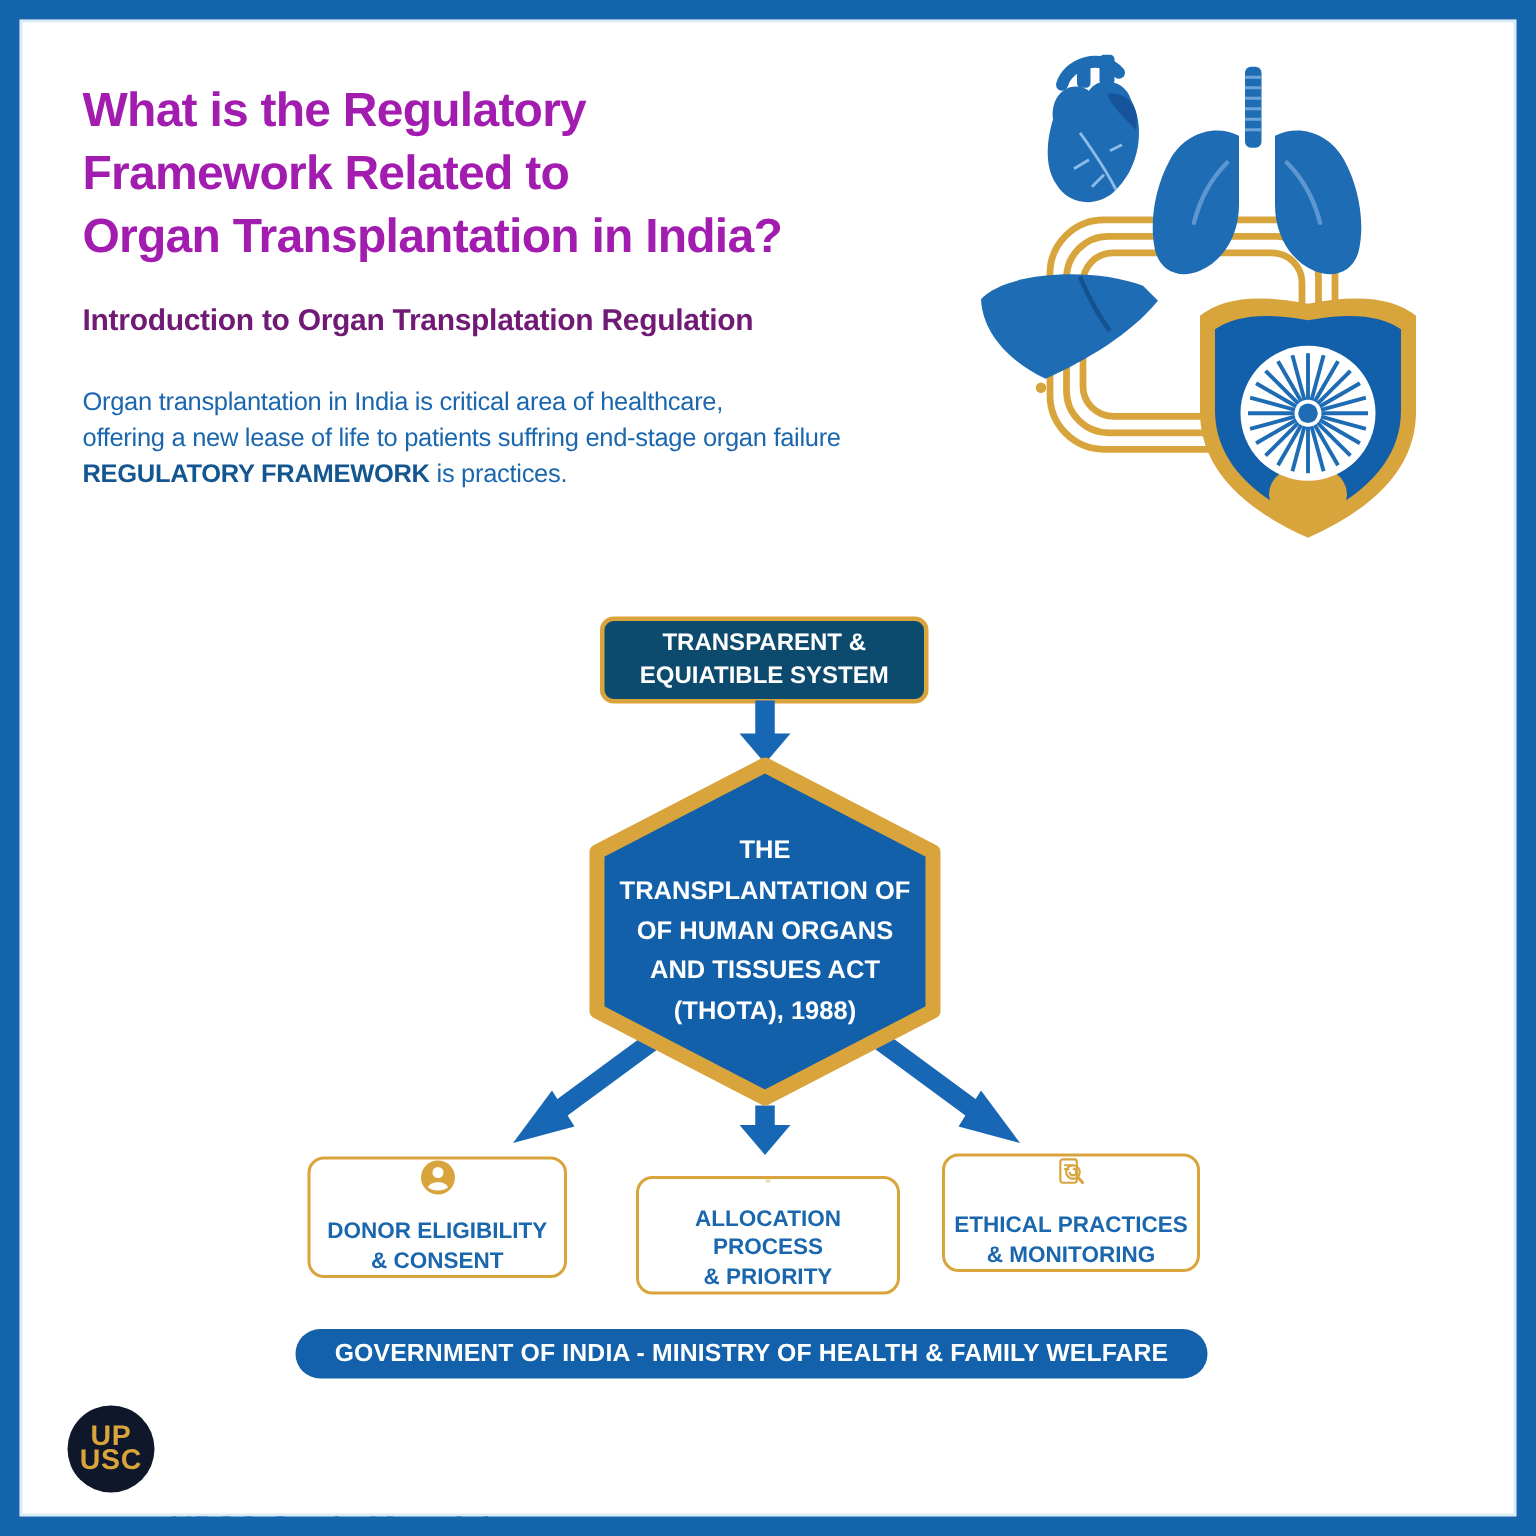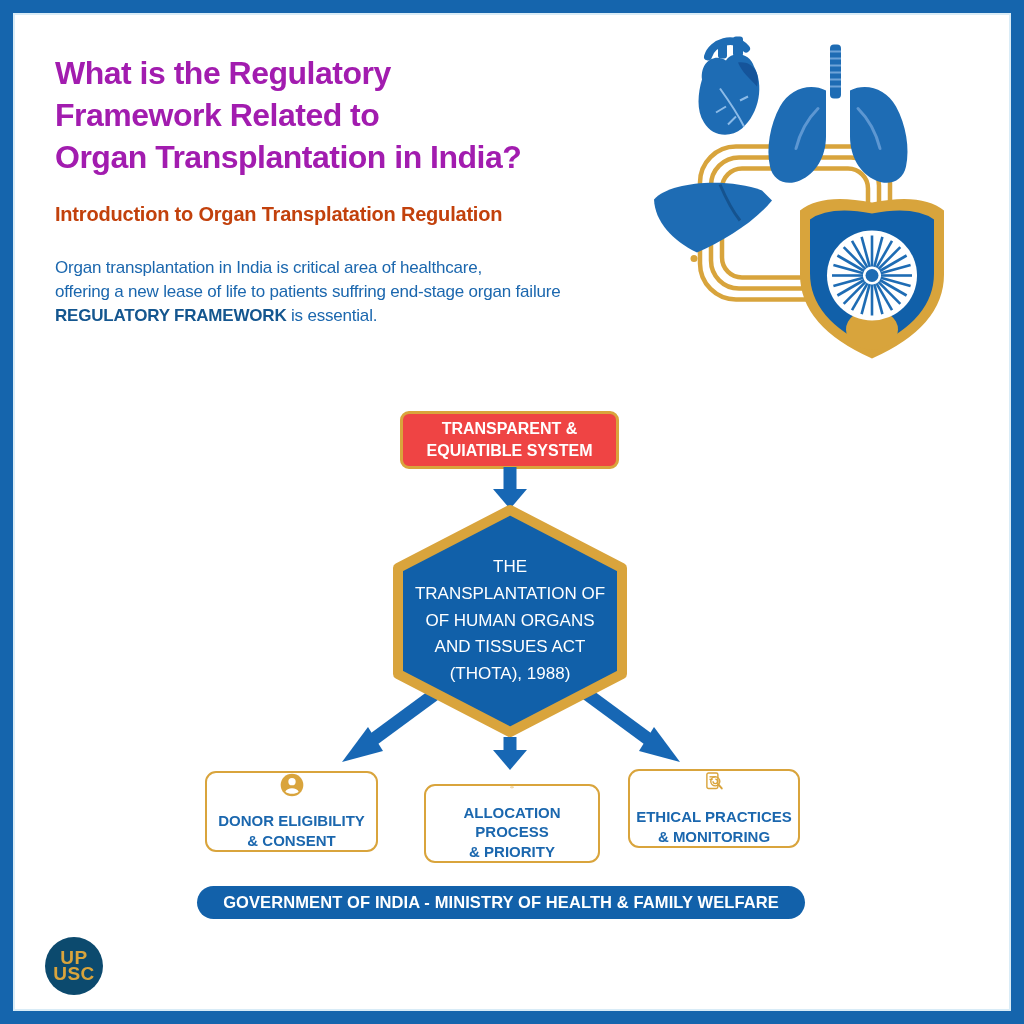--- a/index.html
+++ b/index.html
@@ -11,39 +11,39 @@
   .frame{
     position:absolute;inset:0;border:13px solid #1565ad;
     box-shadow:inset 0 0 0 2px #d9ecf7;pointer-events:none;z-index:50;
   }
   
   .title{
     left:55px;top:52px;width:620px;color:#a21caf;font-weight:700;
     font-size:32px;line-height:1.32;letter-spacing:-0.5px;
   }
   .subtitle{
-    left:55px;top:203px;color:#c2410c;font-weight:700;font-size:20px;letter-spacing:-0.2px;
+    left:55px;top:203px;color:#701a75;font-weight:700;font-size:20px;letter-spacing:-0.2px;
   }
   .intro{
     left:55px;top:256px;width:640px;color:#1b67ae;font-size:17px;line-height:1.42;letter-spacing:-0.2px;
   }
   .intro b{font-weight:800;color:#14568f;}
   
   .illustration{left:642px;top:22px;width:330px;height:340px;}
   
   .topbox{
-    left:400px;top:411px;width:219px;height:58px;background:#ef4444;
+    left:400px;top:411px;width:219px;height:58px;background:#0c4a6e;
     border:3px solid #d9a43c;border-radius:9px;display:flex;flex-direction:column;
     align-items:center;justify-content:center;color:#ffffff;font-weight:700;
     font-size:16px;line-height:1.35;text-align:center;box-sizing:border-box;
   }
   .hexwrap{left:392px;top:504px;width:236px;height:234px;}
   .hextext{
     left:392px;top:504px;width:236px;height:234px;display:flex;flex-direction:column;
-    align-items:center;justify-content:center;color:#ffffff;font-weight:400;
+    align-items:center;justify-content:center;color:#ffffff;font-weight:700;
     font-size:17px;line-height:1.58;
   }
   .arrows{left:300px;top:455px;width:445px;height:335px;}
   .arrows line{stroke:#1767b4;stroke-width:13;}
   .arrows .head{fill:#1767b4;}
   .leafbox{
     background:#ffffff;border:2.5px solid #d9a43c;border-radius:11px;
     display:flex;flex-direction:column;align-items:center;justify-content:center;
     gap:14px;box-sizing:border-box;
   }
@@ -53,21 +53,21 @@
   .box1{left:205px;top:771px;width:173px;height:81px;}
   .box2{left:424px;top:784px;width:176px;height:79px;}
   .box3{left:628px;top:769px;width:172px;height:79px;}
   
   .banner{
     left:197px;top:886px;width:608px;height:33px;background:#1261aa;border-radius:17px;
     display:flex;align-items:center;justify-content:center;color:#ffffff;
     font-weight:700;font-size:16.5px;letter-spacing:0.1px;white-space:nowrap;
   }
   .logo{
-    left:45px;top:937px;width:58px;height:58px;border-radius:50%;background:#0c4a6e;
+    left:45px;top:937px;width:58px;height:58px;border-radius:50%;background:#0f172a;
     display:flex;flex-direction:column;align-items:center;justify-content:center;
     color:#d9a43c;font-weight:800;font-size:19px;line-height:0.82;letter-spacing:0.5px;
   }
   .brand{
     left:113px;top:1004px;height:30px;display:flex;align-items:center;
     color:#1b67ae;font-size:22px;font-weight:700;letter-spacing:-0.2px;
   }
   .chakra-spokes line{stroke:#1e6cb4;stroke-width:2.6;}
 </style>
 </head>
@@ -79,21 +79,21 @@
   <div>What is the Regulatory</div>
   <div>Framework Related to</div>
   <div>Organ Transplantation in India?</div>
 </div>
 
 <div class="abs subtitle">Introduction to Organ Transplatation Regulation</div>
 
 <div class="abs intro">
   <div>Organ transplantation in India is critical area of healthcare,</div>
   <div>offering a new lease of life to patients suffring end-stage organ failure</div>
-  <div><b>REGULATORY FRAMEWORK</b><span> is essential.</span></div>
+  <div><b>REGULATORY FRAMEWORK</b><span> is practices.</span></div>
 </div>
 
 <svg class="abs illustration" viewBox="0 0 330 335" width="330" height="335">
 
   <g fill="none" stroke="#d8a43c" stroke-width="4.5">
     <rect x="58" y="122" width="190" height="153" rx="36"></rect>
     <rect x="69" y="133" width="168" height="131" rx="28"></rect>
     <rect x="80" y="144" width="146" height="109" rx="20"></rect>
   </g>
 

